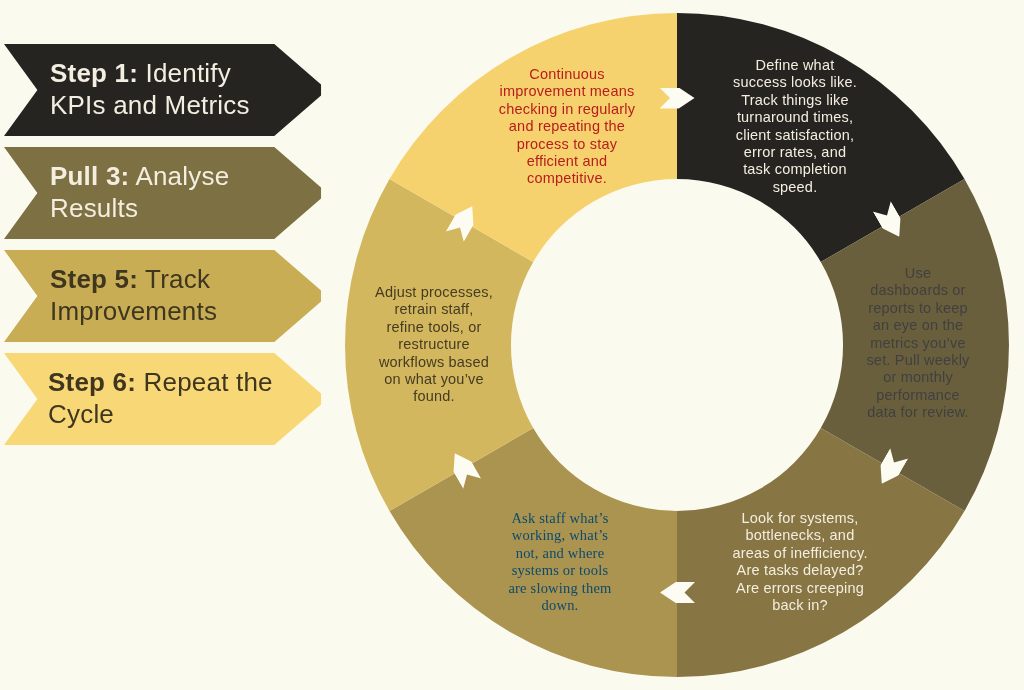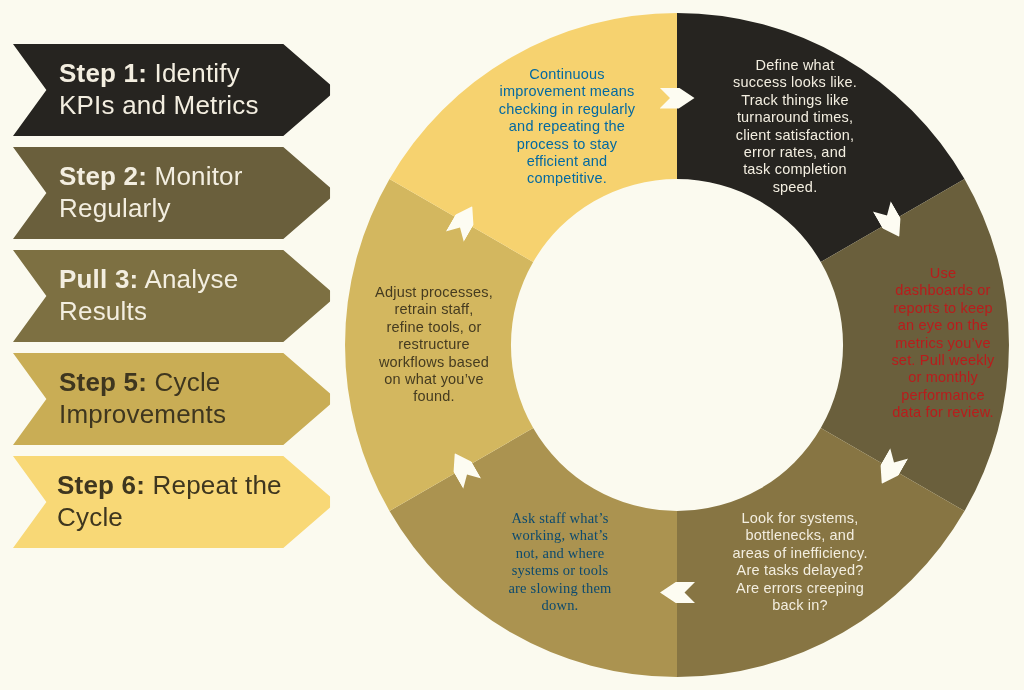--- a/index.html
+++ b/index.html
@@ -2,21 +2,21 @@
 <html><head>
 <meta charset="utf-8">
 <style>
   html,body{margin:0;padding:0;}
   body{
     width:1024px;height:690px;position:relative;overflow:hidden;
     background:#fbfaef;
     font-family:"Liberation Sans","DejaVu Sans",sans-serif;
   }
   
-  .steps-col{position:absolute;left:13px;top:44px;width:330px;}
+  .steps-col{position:absolute;left:4px;top:44px;width:330px;}
   .step-banner{
     position:relative;width:318px;height:92px;margin-bottom:11px;
     clip-path:polygon(0% 0%,85% 0%,99.7% 44%,99.7% 56%,85% 100%,0% 100%,10.5% 50%);
     display:flex;align-items:center;box-sizing:border-box;
     padding-left:46px;padding-right:47px;
     font-size:26px;line-height:1.22;letter-spacing:.2px;
   }
   .step-banner b{font-weight:bold;}
   
   .wheel-svg{position:absolute;left:0;top:0;}
@@ -30,28 +30,25 @@
     clip-path:polygon(0% 0%,55% 0%,100% 50%,55% 100%,0% 100%,30% 50%);
   }
 </style>
 </head>
 <body style="background: rgb(251, 250, 239);">
 
 <div class="steps-col">
   <div class="step-banner" style="background: rgb(38, 36, 32); color: rgb(243, 238, 224);">
     <div><b>Step 1:</b><span> Identify KPIs and Metrics</span></div>
   </div>
-  <div class="step-banner" style="background: rgb(106, 95, 60); color: rgb(243, 238, 224);">
-    <div><b>Step 2:</b><span> Monitor Regularly</span></div>
-  </div>
   <div class="step-banner" style="background: rgb(125, 112, 66); color: rgb(243, 238, 224);">
     <div><b>Pull 3:</b><span> Analyse Results</span></div>
   </div>
   <div class="step-banner" style="background: rgb(201, 173, 85); color: rgb(62, 54, 31);">
-    <div><b>Step 5:</b><span> Cycle Improvements</span></div>
+    <div><b>Step 5:</b><span> Track Improvements</span></div>
   </div>
   <div class="step-banner" style="background: rgb(248, 216, 118); color: rgb(62, 54, 31); padding-left: 44px;">
     <div><b>Step 6:</b><span> Repeat the Cycle</span></div>
   </div>
 </div>
 
 <svg class="wheel-svg" width="1024" height="690" viewBox="0 0 1024 690">
   <path d="M677,13 A332,332 0 0 1 964.5,179 L820.8,262 A166,166 0 0 0 677,179 Z" fill="#262420"></path>
   <path d="M964.5,179 A332,332 0 0 1 964.5,511 L820.8,428 A166,166 0 0 0 820.8,262 Z" fill="#6a5f3c"></path>
   <path d="M964.5,511 A332,332 0 0 1 677,677 L677,511 A166,166 0 0 0 820.8,428 Z" fill="#877543"></path>
@@ -61,21 +58,21 @@
 </svg>
 
 <div class="seg-text" style="left: 795px; top: 127px; width: 168px; color: rgb(243, 238, 224);">Define what
 success looks like.
 Track things like
 turnaround times,
 client satisfaction,
 error rates, and
 task completion
 speed.</div>
-<div class="seg-text" style="left: 943px; top: 343px; width: 150px; color: #b91c1c;">Use
+<div class="seg-text" style="left: 918px; top: 343px; width: 150px; color: #404040;">Use
 dashboards or
 reports to keep
 an eye on the
 metrics you’ve
 set. Pull weekly
 or monthly
 performance
 data for review.</div>
 <div class="seg-text" style="left: 800px; top: 562px; width: 185px; color: rgb(243, 238, 224);">Look for systems,
 bottlenecks, and
@@ -89,21 +86,21 @@
 systems or tools
 are slowing them
 down.</div>
 <div class="seg-text" style="left: 434px; top: 345px; width: 160px; color: rgb(69, 59, 32);">Adjust processes,
 retrain staff,
 refine tools, or
 restructure
 workflows based
 on what you’ve
 found.</div>
-<div class="seg-text" style="left: 567px; top: 127px; width: 186px; color: #0369a1;">Continuous
+<div class="seg-text" style="left: 567px; top: 127px; width: 186px; color: #b91c1c;">Continuous
 improvement means
 checking in regularly
 and repeating the
 process to stay
 efficient and
 competitive.</div>
 
 <div class="cycle-arrow" style="left: 659.5px; top: 87.5px; transform: rotate(0deg); background: rgb(253, 252, 242);"></div>
 <div class="cycle-arrow" style="left: 873.4px; top: 211px; transform: rotate(60deg); background: rgb(253, 252, 242);"></div>
 <div class="cycle-arrow" style="left: 873.4px; top: 458px; transform: rotate(120deg); background: rgb(253, 252, 242);"></div>

